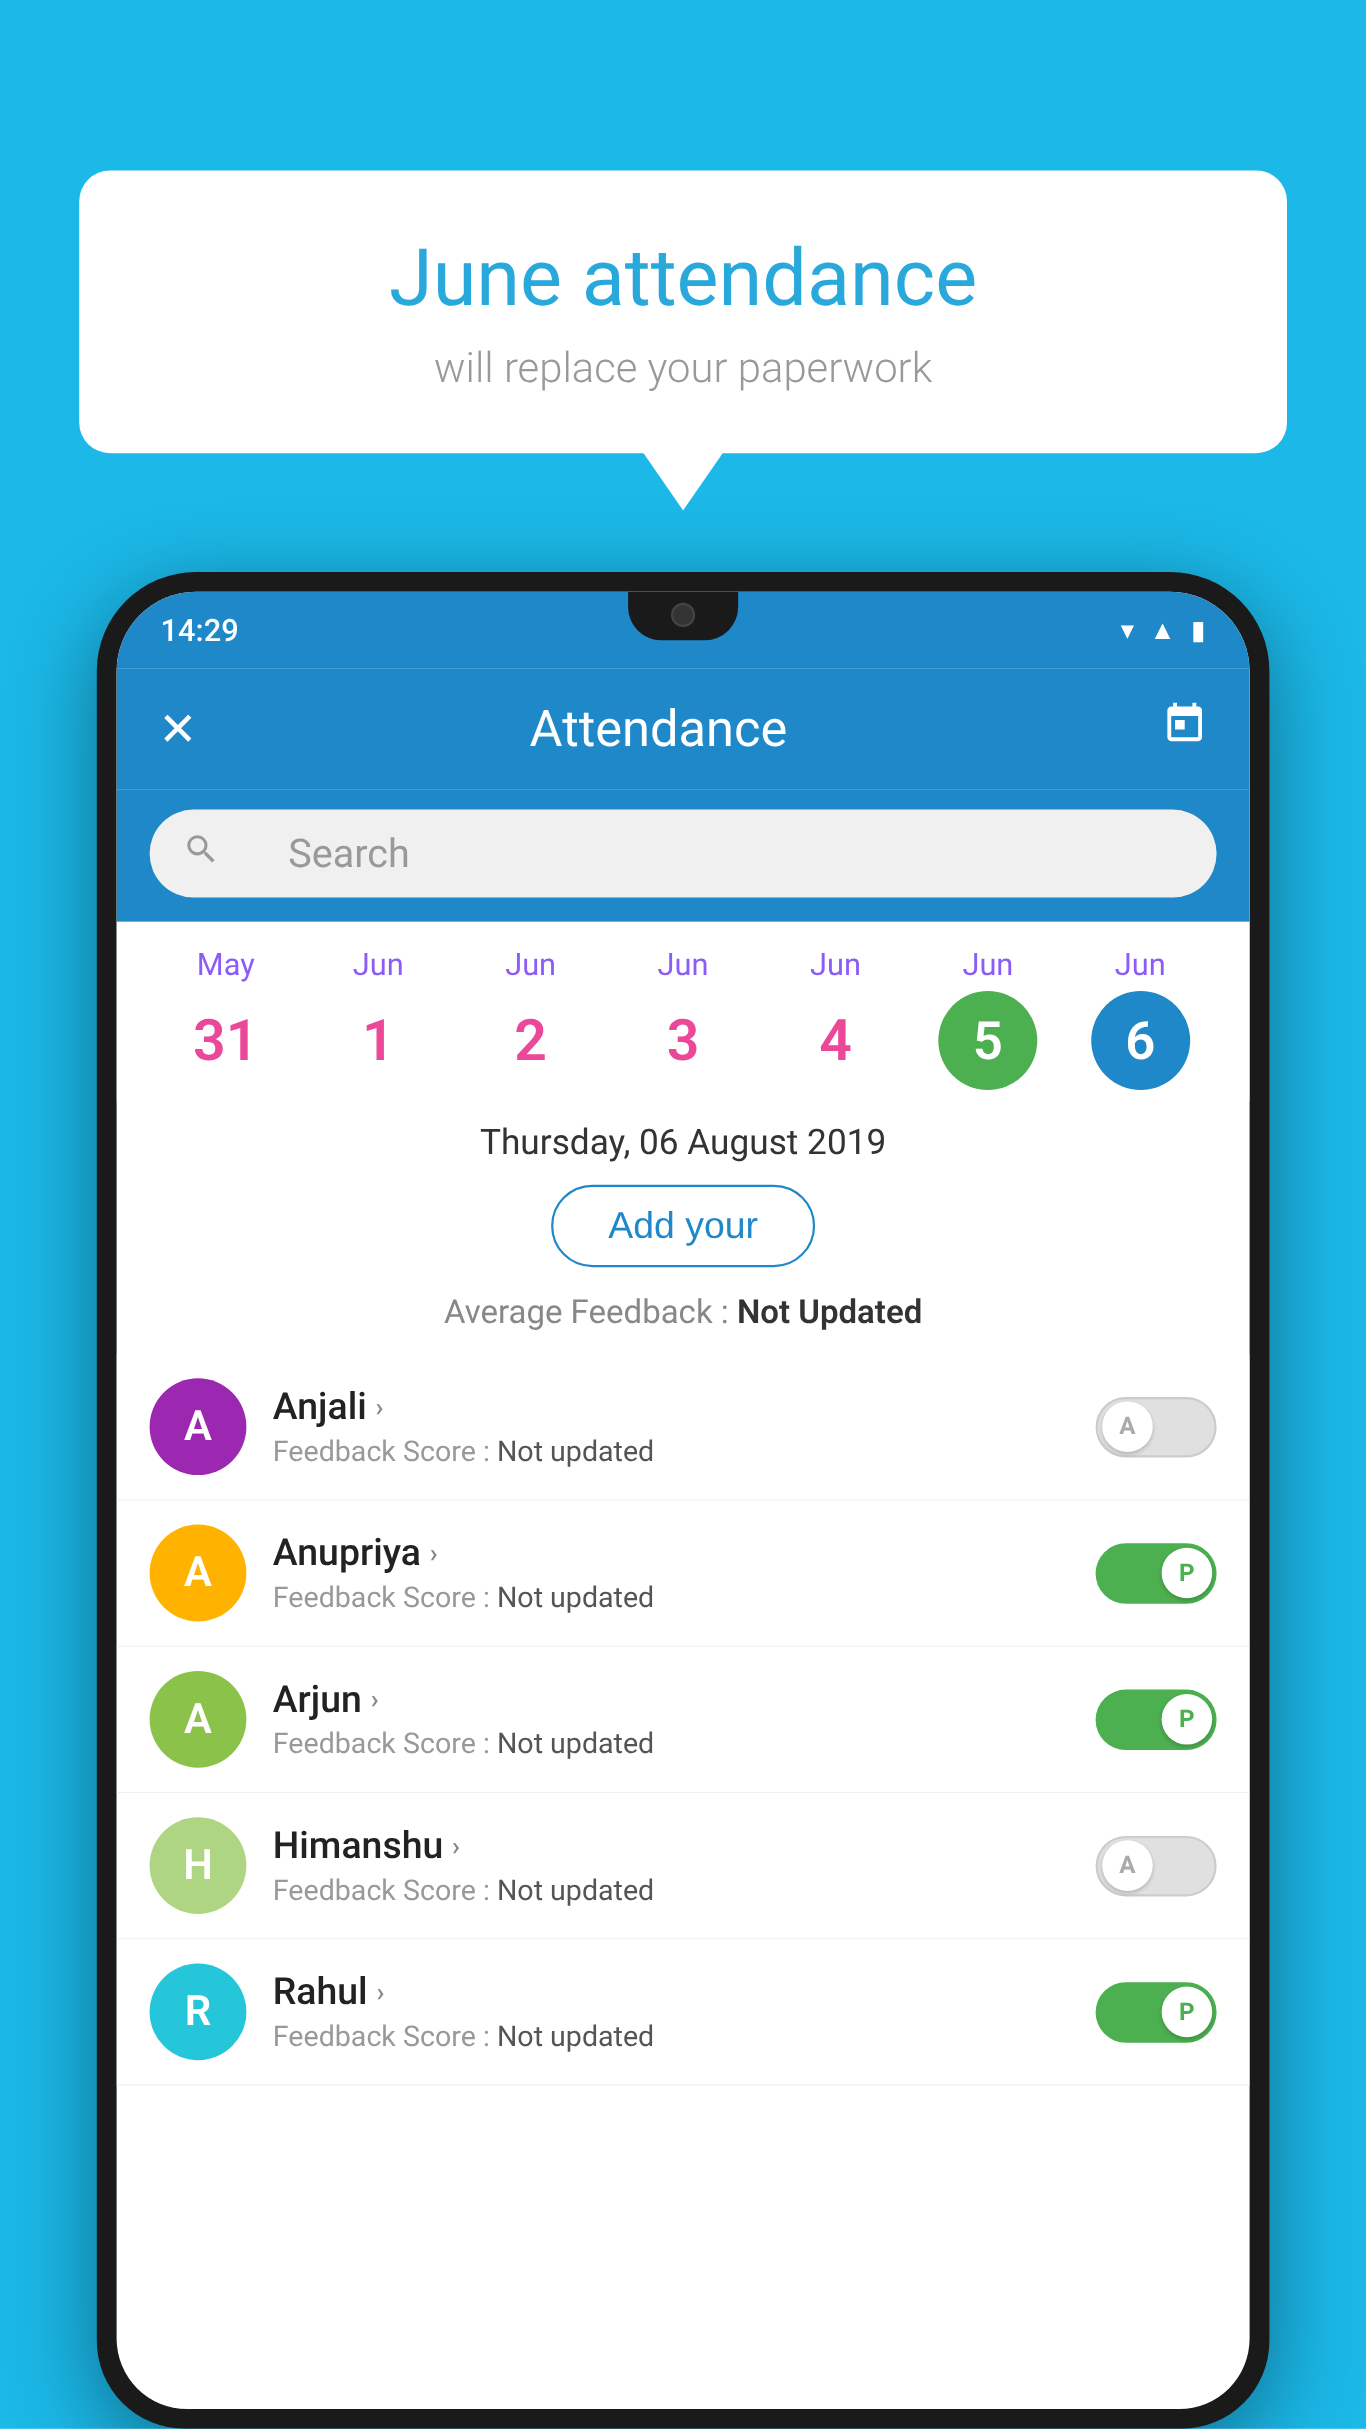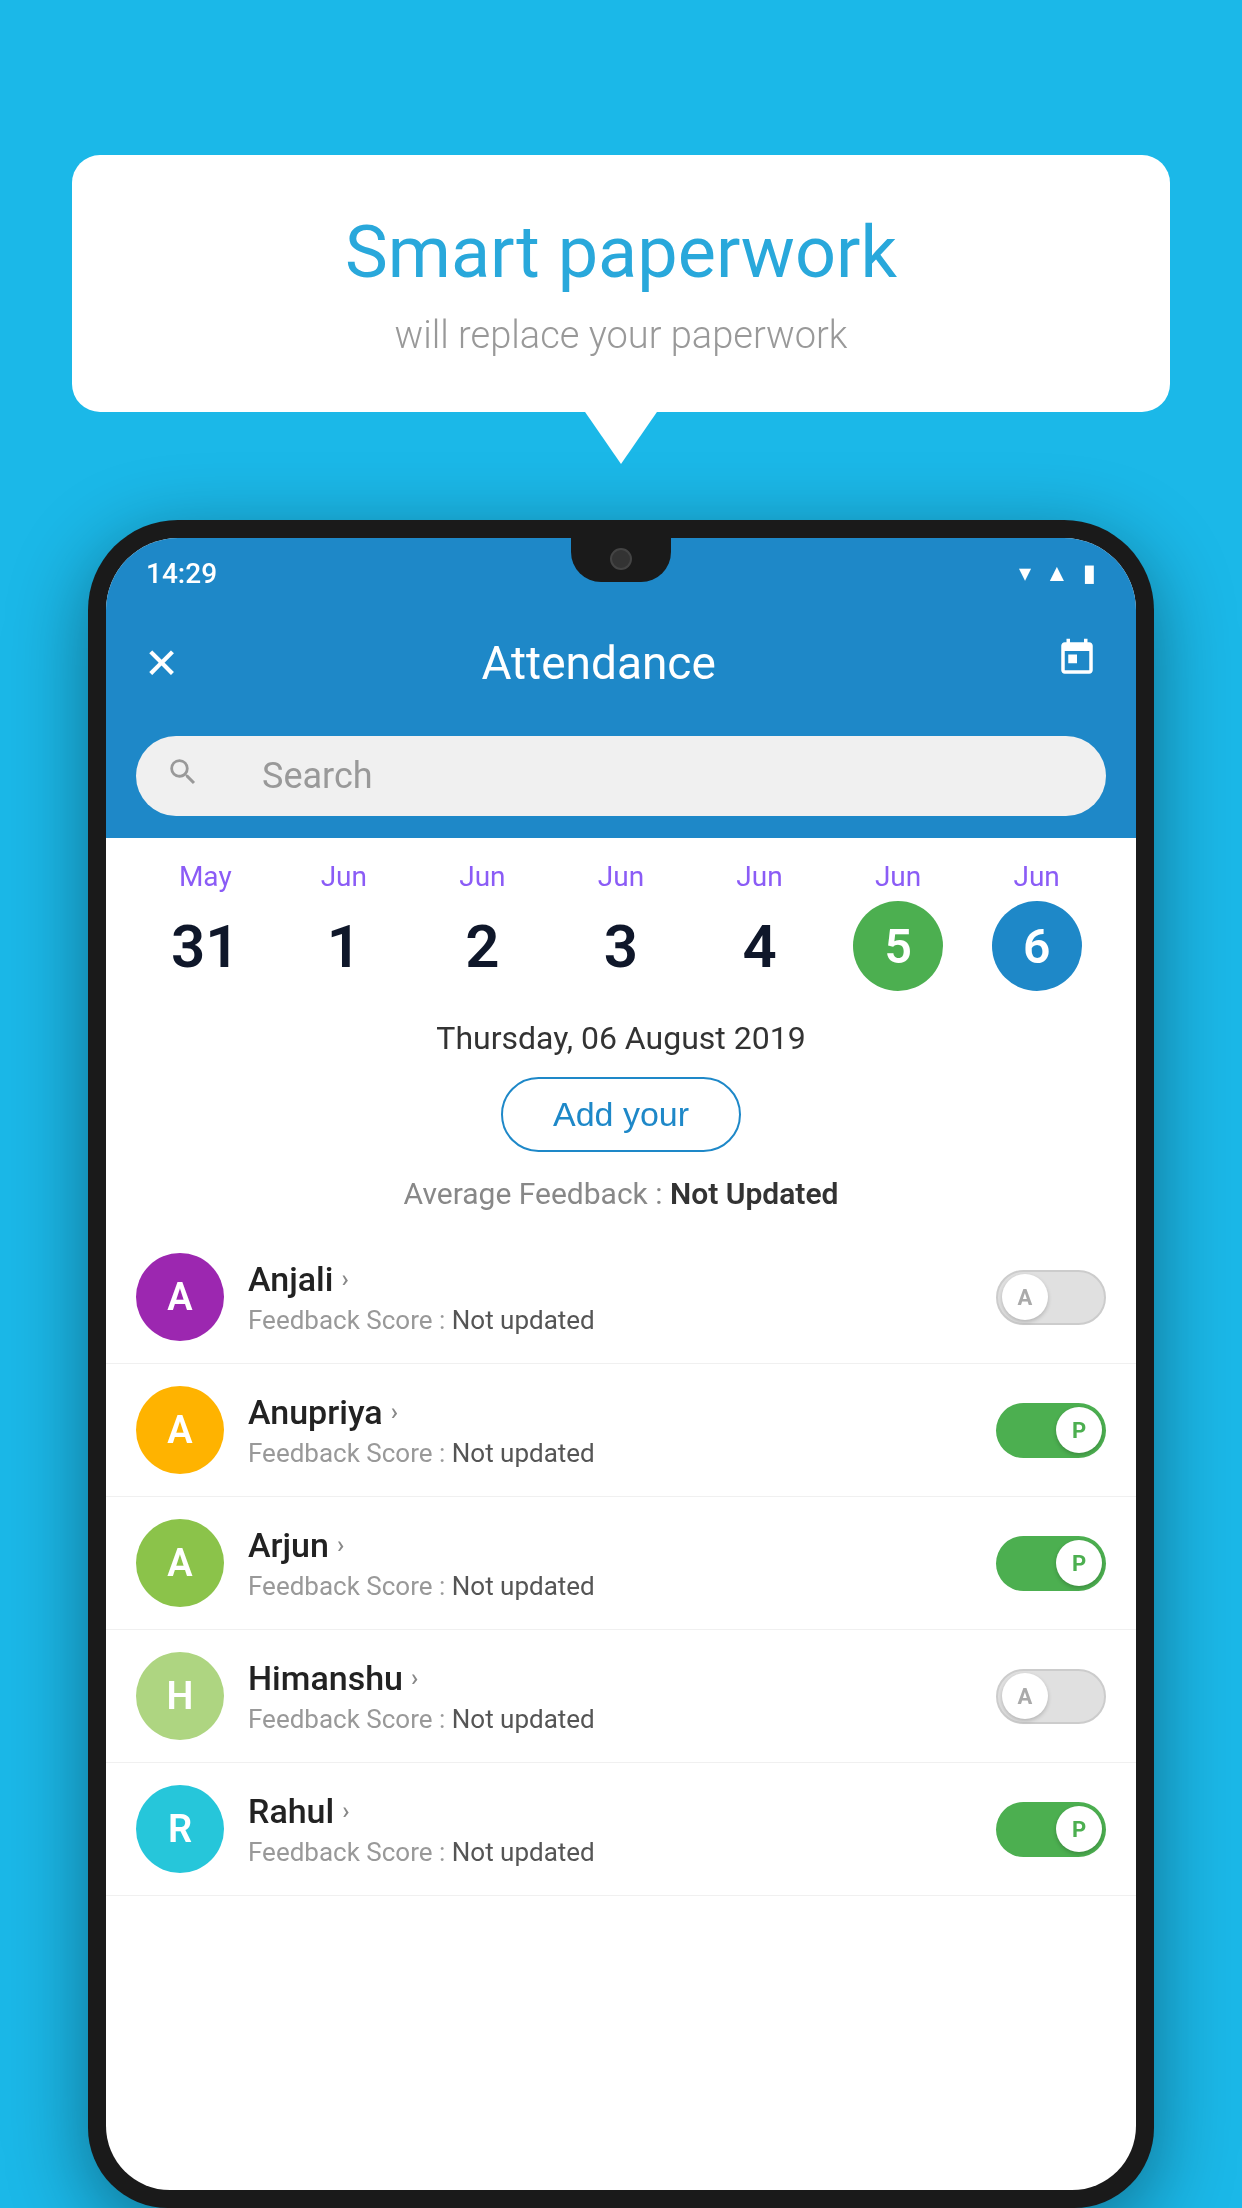--- a/index.html
+++ b/index.html
@@ -178,23 +178,23 @@
       flex-direction: column;
       align-items: center;
       gap: 8px;
       min-width: 110px;
     }
     .cal-month {
       font-size: 28px;
       color: #8b5cf6;
     }
     .cal-date {
-      font-size: 60px;
+      font-size: 52px;
       font-weight: 600;
-      color: #0f172a;
+      color: #ec4899;
       width: 90px;
       height: 90px;
       display: flex;
       align-items: center;
       justify-content: center;
       border-radius: 50%;
     }
     .cal-date.selected-green {
       background: #4caf50;
       color: white;
@@ -328,21 +328,21 @@
     }
     .toggle-knob.on {
       color: #4caf50;
     }
   </style>
 </head>
 <body>
 
 <div class="speech-bubble-wrapper">
   <div class="speech-bubble">
-    <div class="speech-bubble-title">Smart paperwork</div>
+    <div class="speech-bubble-title">June attendance</div>
     <div class="speech-bubble-subtitle">will replace your paperwork</div>
   </div>
 </div>
 
 <div class="phone-frame">
   <div class="phone-inner">
 
     <div class="status-bar">
       <div class="notch">
         <div class="notch-camera"></div>

